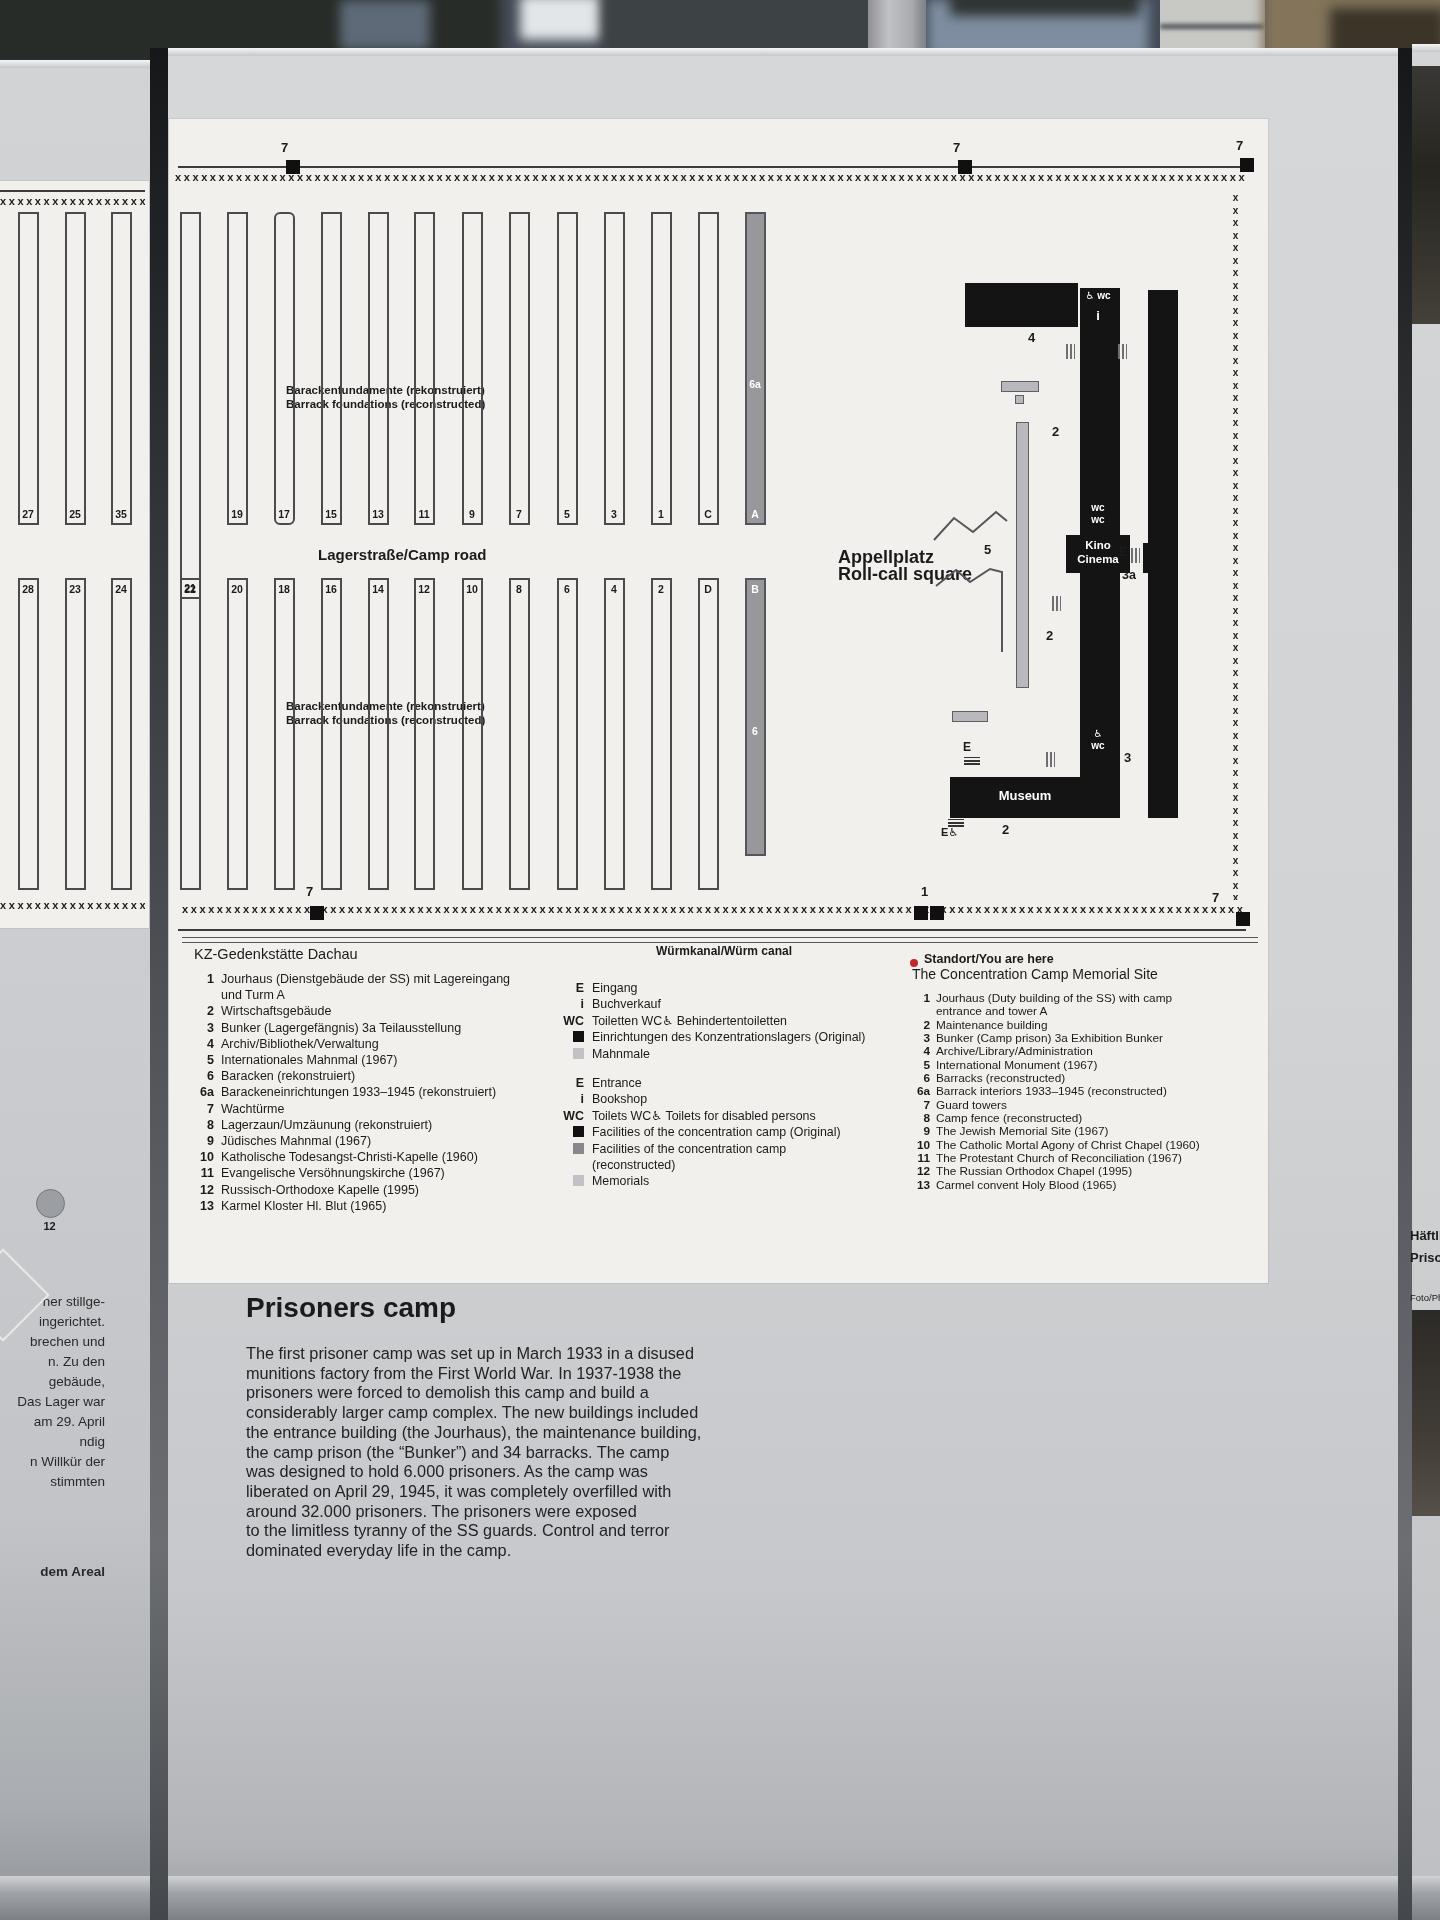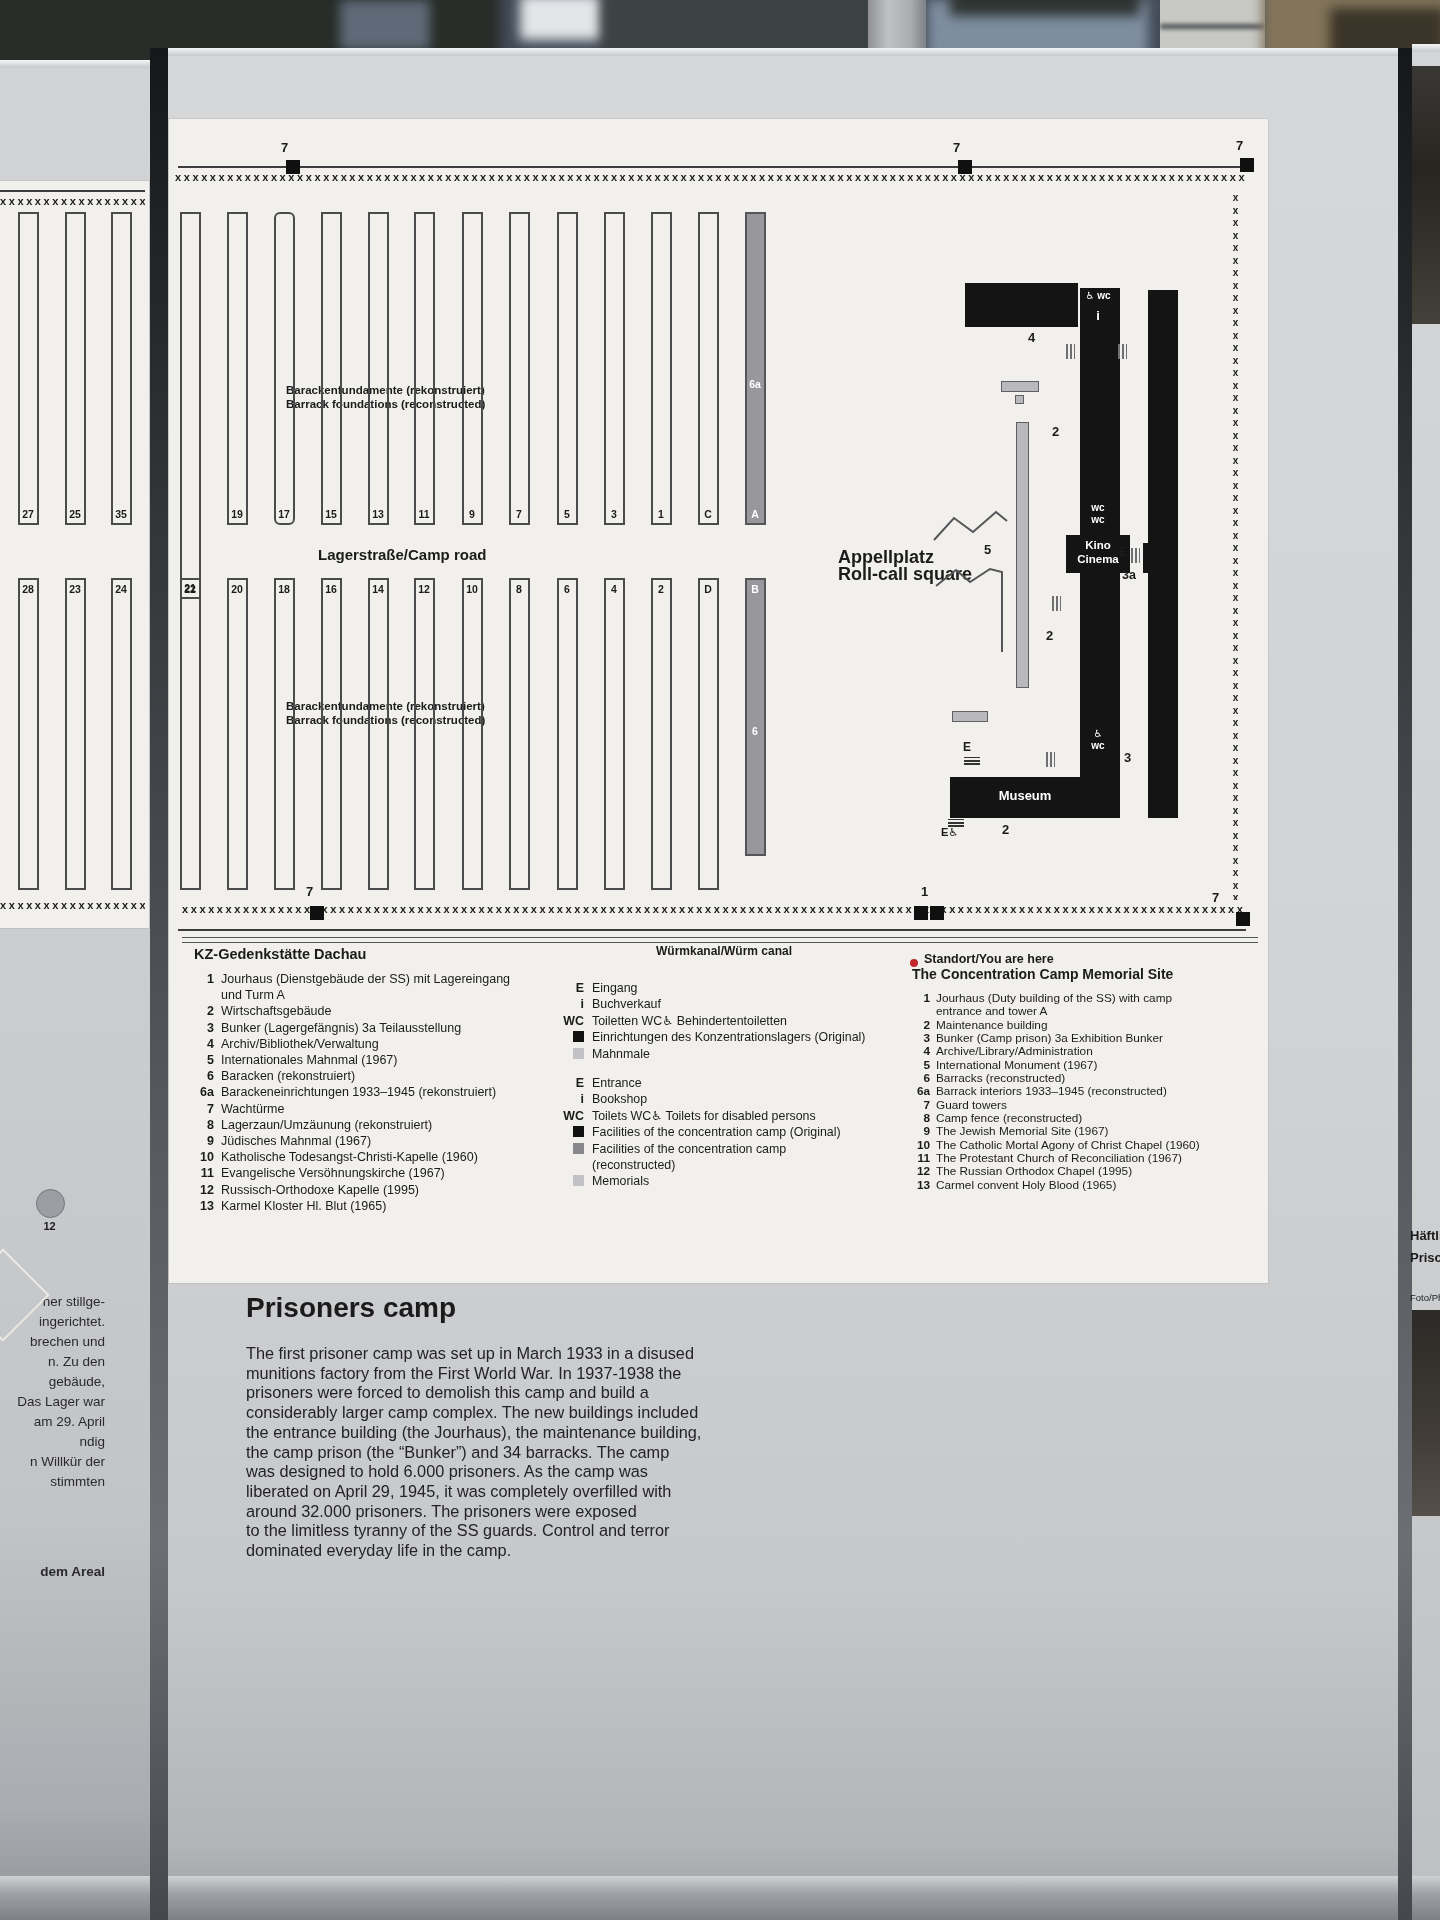--- a/index.html
+++ b/index.html
@@ -42,21 +42,21 @@
   .blackb{position:absolute;background:#141414}
   .grayb{position:absolute;background:#b9b9bd;border:1px solid #606064;box-sizing:border-box}
   .gate{position:absolute;width:9px;height:15px;
         background:repeating-linear-gradient(90deg,#6f6f73 0 2px,transparent 2px 4px)}
   .ehatch{position:absolute;width:16px;height:8px;
         background:repeating-linear-gradient(180deg,#333 0 1.5px,transparent 1.5px 3.2px)}
   .wlabel{position:absolute;color:#fff;font-weight:bold;text-align:center;white-space:pre-line}
   .maptext{position:absolute;font-weight:bold;white-space:pre-line}
   
   .lwrap{position:absolute}
-  .ltitle{font-weight:bold}
+  .ltitle{font-weight:normal}
   .lrow{display:flex;align-items:flex-start}
   .lnum{text-align:right;font-weight:bold;flex:none}
   .ltxt{white-space:pre-line}
   #legend-de-wrap{left:194px;top:946px;width:380px}
   #legend-de-wrap .ltitle{font-size:14.5px;margin-bottom:9px}
   #legend-de-items .lrow{font-size:12.5px;line-height:16.2px}
   #legend-de-items .lnum{width:20px;margin-right:7px}
   #legend-en-wrap{left:912px;top:966px;width:360px}
   #legend-en-wrap .ltitle{font-size:14px;margin-bottom:10px}
   #legend-en-items .lrow{font-size:11.8px;line-height:13.35px}

